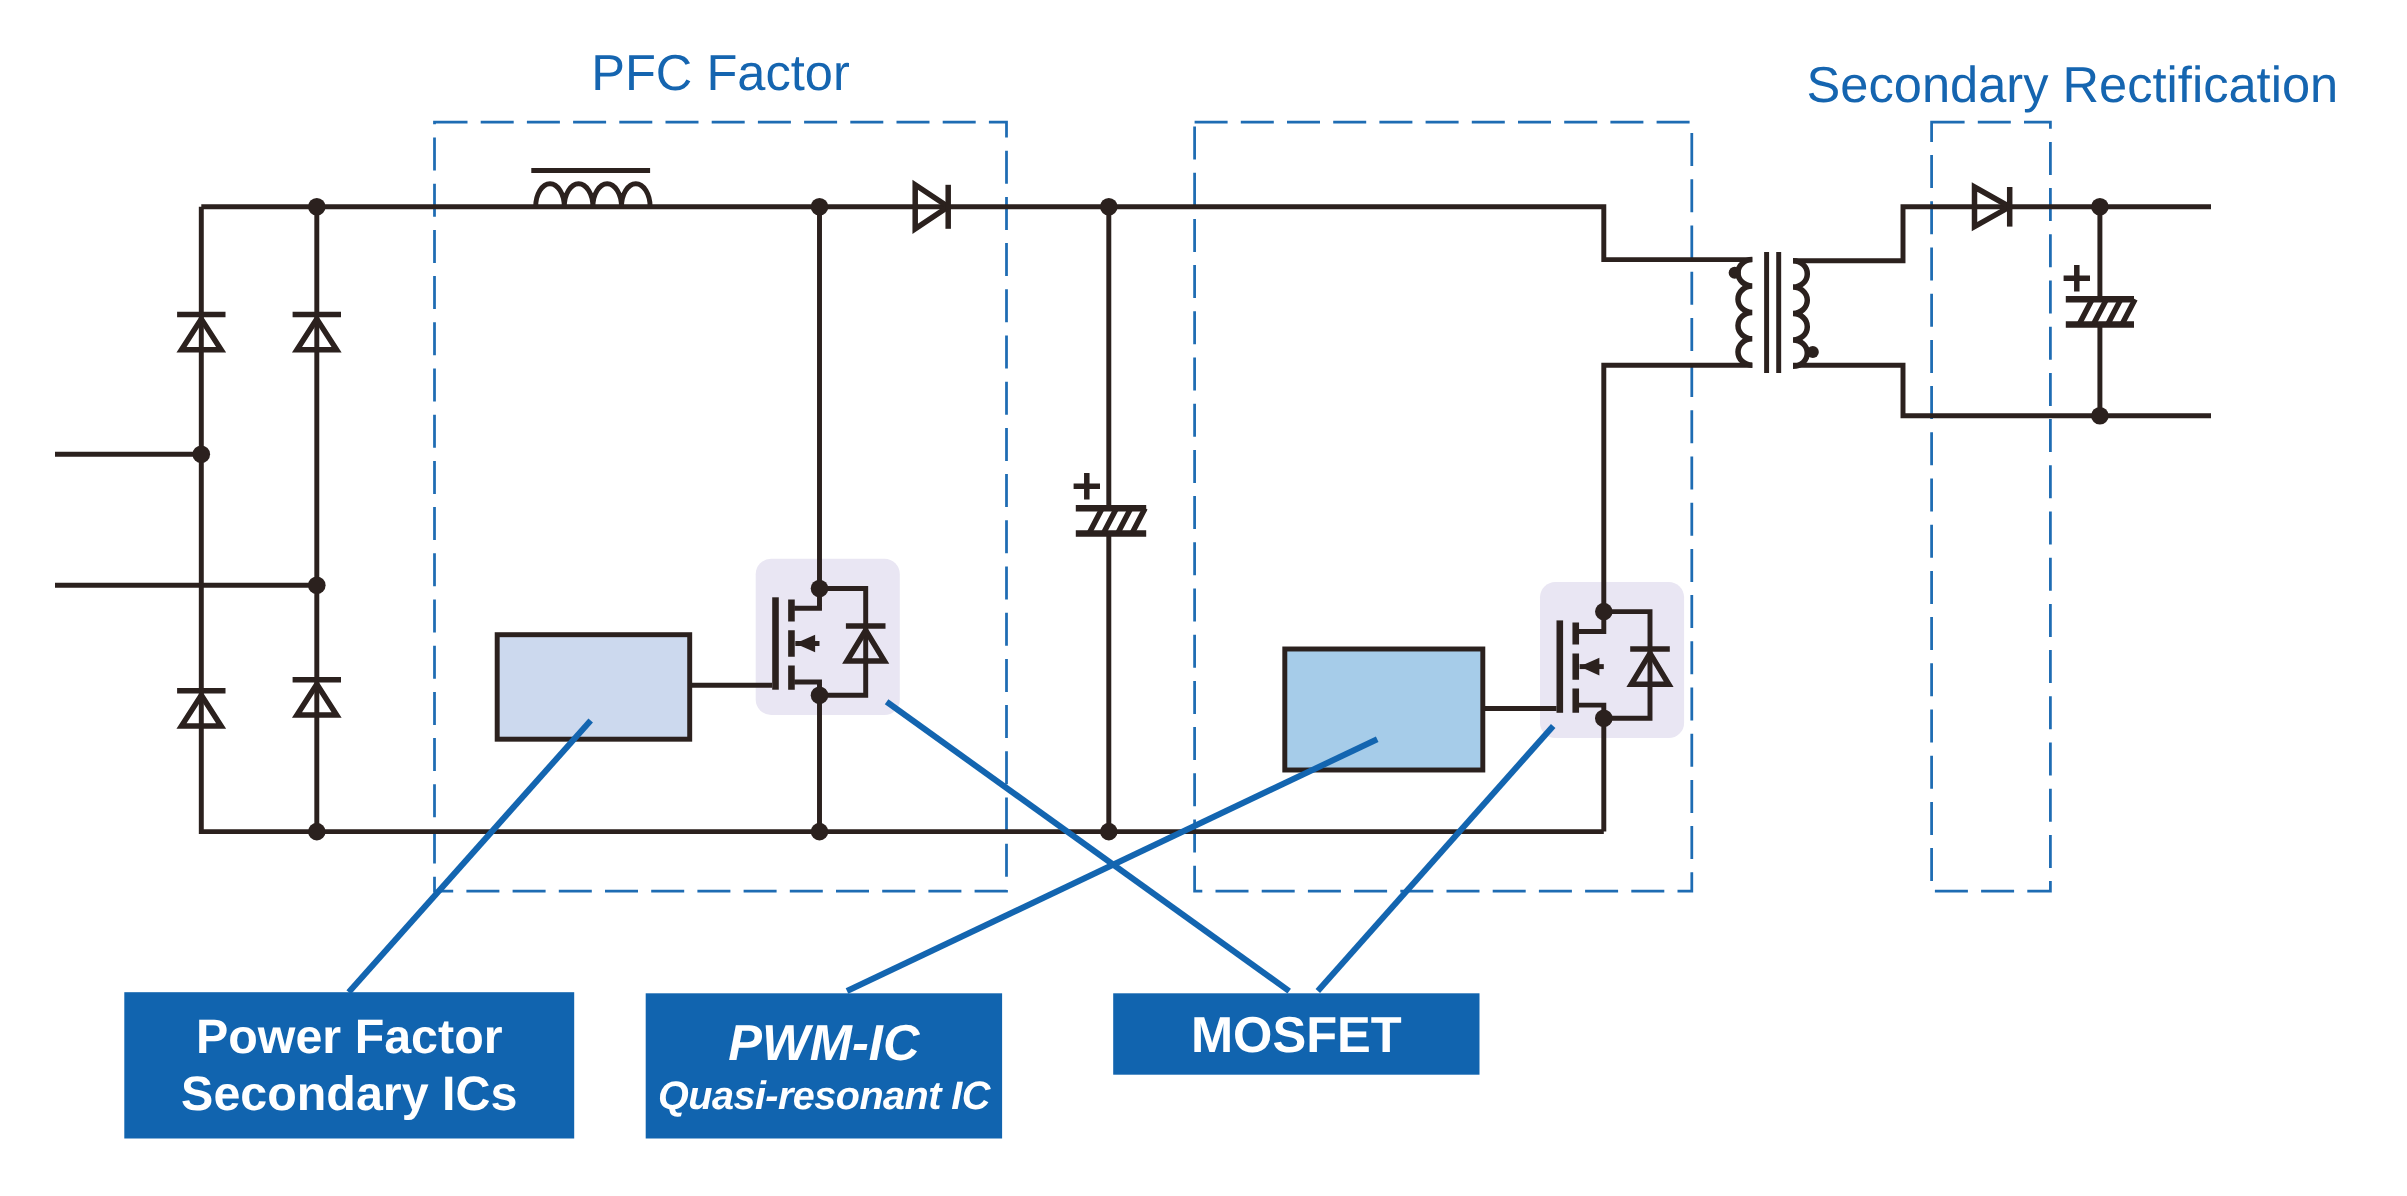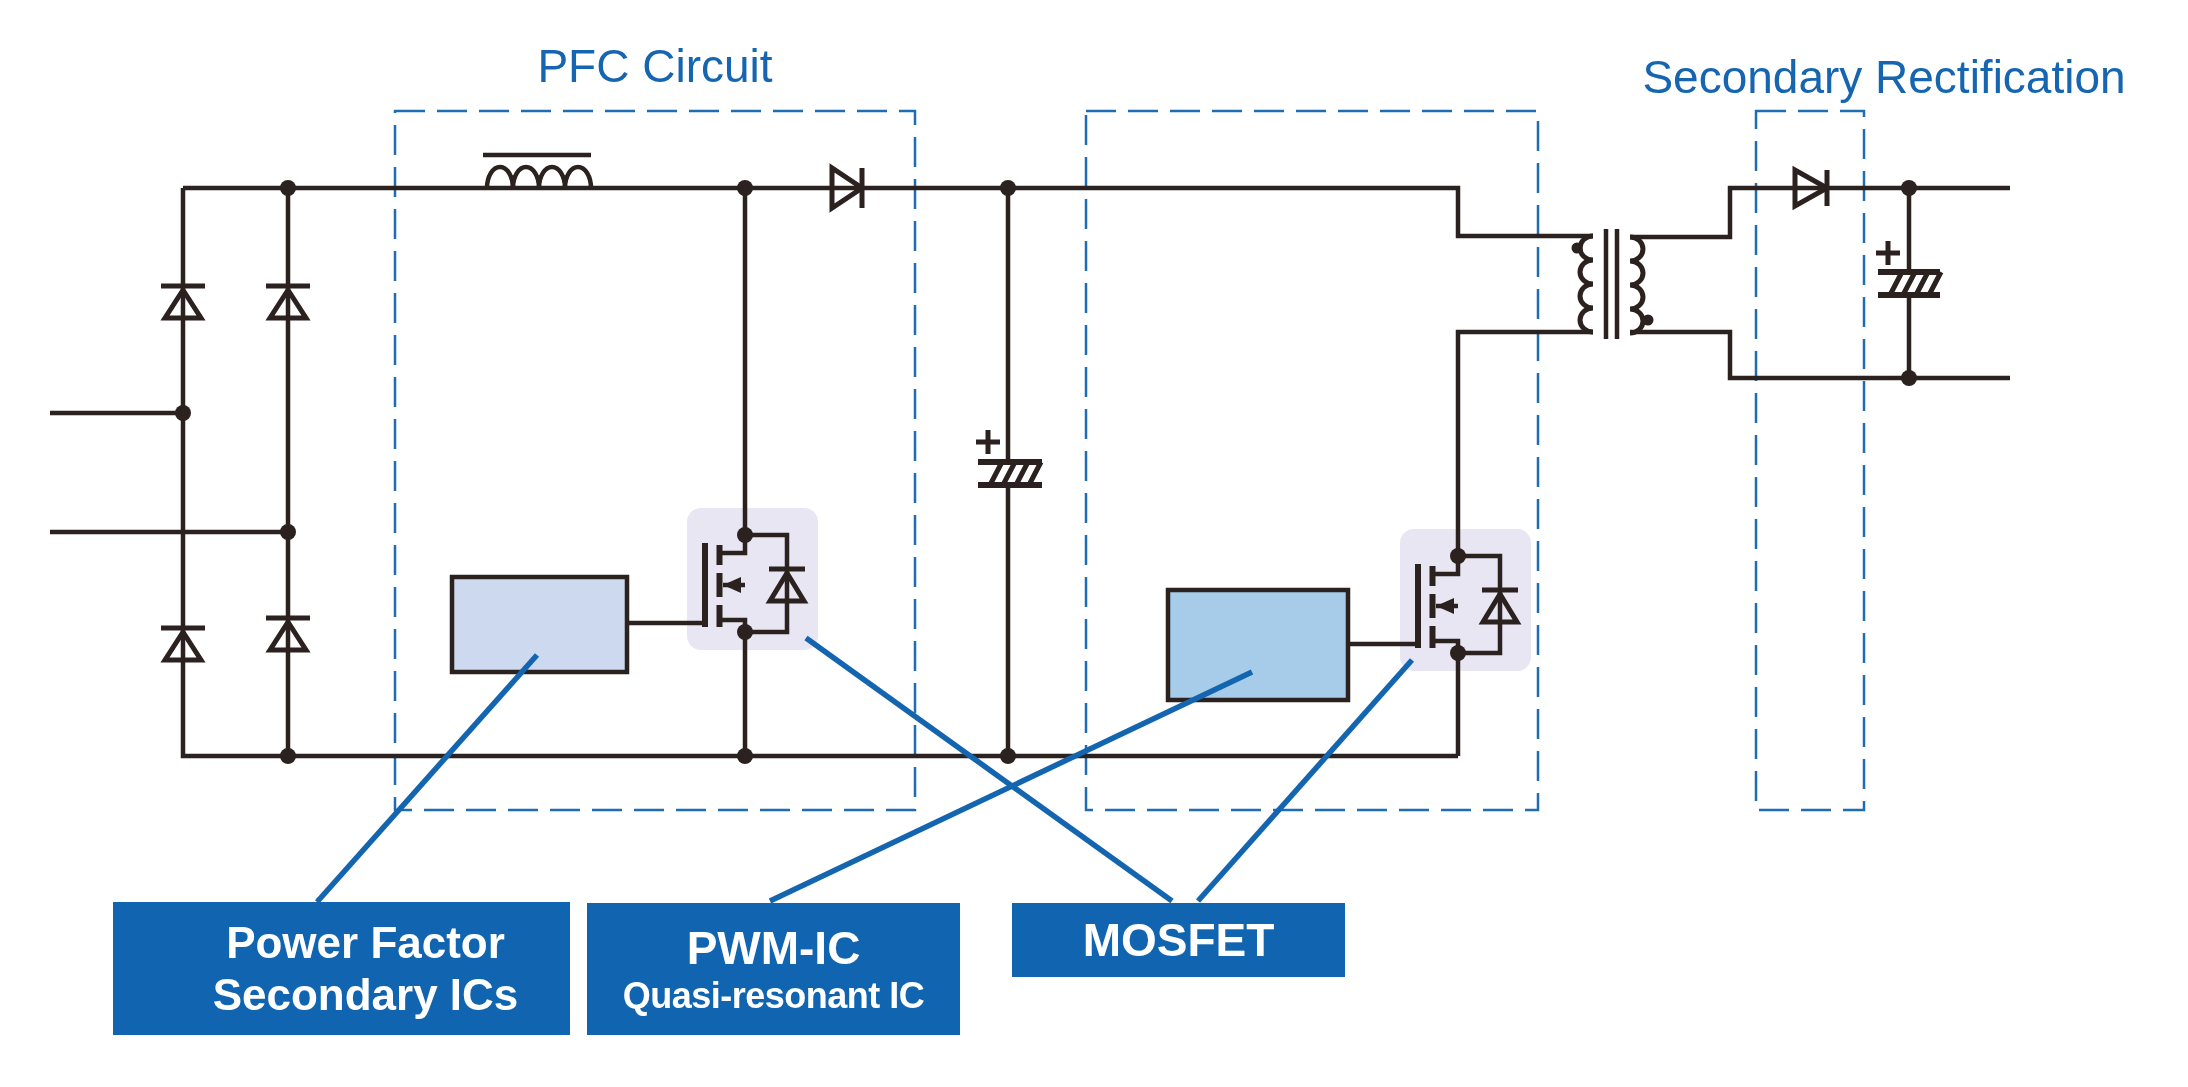--- a/index.html
+++ b/index.html
@@ -167,28 +167,28 @@
     </g>
 
     <g>
       <path class="conn" d="M537 655 L317 902"></path>
       <path class="conn" d="M1252 672 L770 901"></path>
       <path class="conn" d="M806 638 L1172 901"></path>
       <path class="conn" d="M1412 660 L1198 901"></path>
     </g>
   </svg>
 
-  <div class="title" style="left:395px;top:38px;width:520px;height:56px;">PFC Circuit</div>
+  <div class="title" style="left:395px;top:38px;width:520px;height:56px;">PFC Factor</div>
   <div class="title" style="left:1600px;top:38px;width:568px;height:56px;margin-top:11px;">Secondary Rectification</div>
 
-  <div class="callout" style="left:113px;top:902px;width:409px;height:133px;padding-left:48px;">
+  <div class="callout" style="left:113px;top:902px;width:409px;height:133px;">
     <span class="l1">Power Factor</span>
     <span class="l1">Secondary ICs</span>
   </div>
-  <div class="callout" style="left:587px;top:903px;width:373px;height:132px;">
+  <div class="callout" style="left:587px;top:903px;width:324px;height:132px;font-style:italic;">
     <span class="l1 big">PWM-IC</span>
     <span class="l2">Quasi-resonant IC</span>
   </div>
   <div class="callout" style="left:1012px;top:903px;width:333px;height:74px;">
     <span class="l1 big">MOSFET</span>
   </div>
 
 </div>
 
 </body></html>

